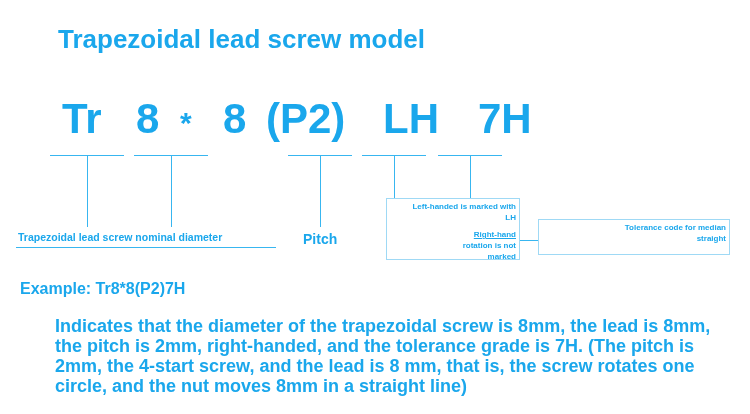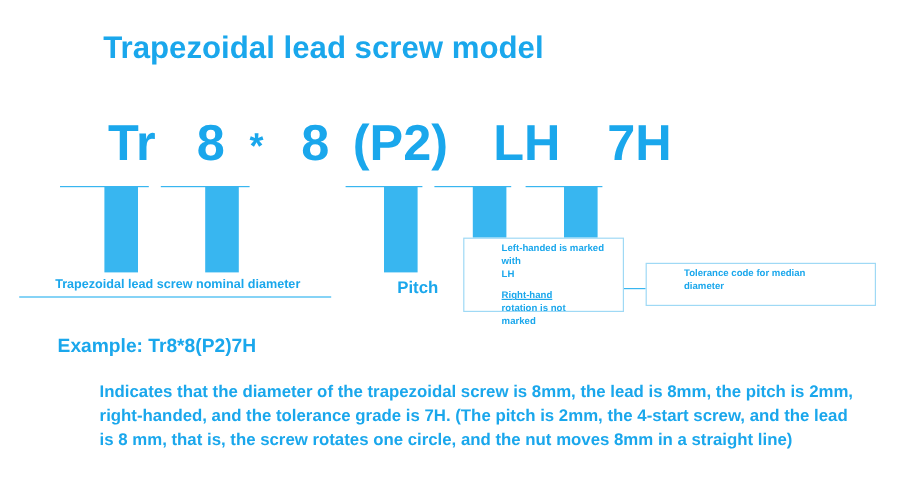--- a/index.html
+++ b/index.html
@@ -1,15 +1,15 @@
 <!DOCTYPE html>
 <html><head>
 <meta charset="utf-8">
 <style>
-  * { box-sizing: border-box; padding-left: 28px; }
+  * { box-sizing: border-box; }
   html, body {
     margin: 0; padding: 0;
     width: 750px; height: 414px;
     background: #ffffff;
     font-family: "Liberation Sans", sans-serif;
     overflow: hidden;
   }
   #page {
     position: relative;
     width: 750px; height: 414px;
@@ -81,20 +81,21 @@
   
   .box-callout {
     position: absolute;
     border: 1px solid #9fd9f5;
     background: #ffffff;
     color: #1aa7ec;
     font-size: 8px;
     line-height: 11px;
     font-weight: bold;
     padding: 2px 3px;
+    text-align: right;
   }
   .box-hand {
     left: 386px; top: 198px;
     width: 134px; height: 62px;
   }
   .box-tol {
     left: 538px; top: 219px;
     width: 192px; height: 36px;
   }
 
@@ -104,21 +105,21 @@
     left: 20px; top: 280px;
     font-size: 16px;
     font-weight: bold;
     color: #1aa7ec;
     white-space: nowrap;
   }
   .desc {
     position: absolute;
     left: 55px; top: 316px;
     width: 660px;
-    font-size: 14px;
+    font-size: 18px;
     font-weight: bold;
     line-height: 20px;
     color: #1aa7ec;
   }
 </style>
 </head>
 <body>
 
 <div id="page">
 
@@ -155,19 +156,19 @@
   <div class="box-callout box-hand">
     <div>Left-handed is marked with</div>
     <div>LH</div>
     <div style="margin-top:6px;text-decoration:underline;">Right-hand</div>
     <div>rotation is not</div>
     <div>marked</div>
   </div>
 
   <div class="box-callout box-tol">
     <div>Tolerance code for median</div>
-    <div>diameter</div>
+    <div>straight</div>
   </div>
 
   <div class="example">Example: Tr8*8(P2)7H</div>
   <div class="desc">Indicates that the diameter of the trapezoidal screw is 8mm, the lead is 8mm, the pitch is 2mm, right-handed, and the tolerance grade is 7H. (The pitch is 2mm, the 4-start screw, and the lead is 8 mm, that is, the screw rotates one circle, and the nut moves 8mm in a straight line)</div>
 
 </div>
 
 </body></html>

